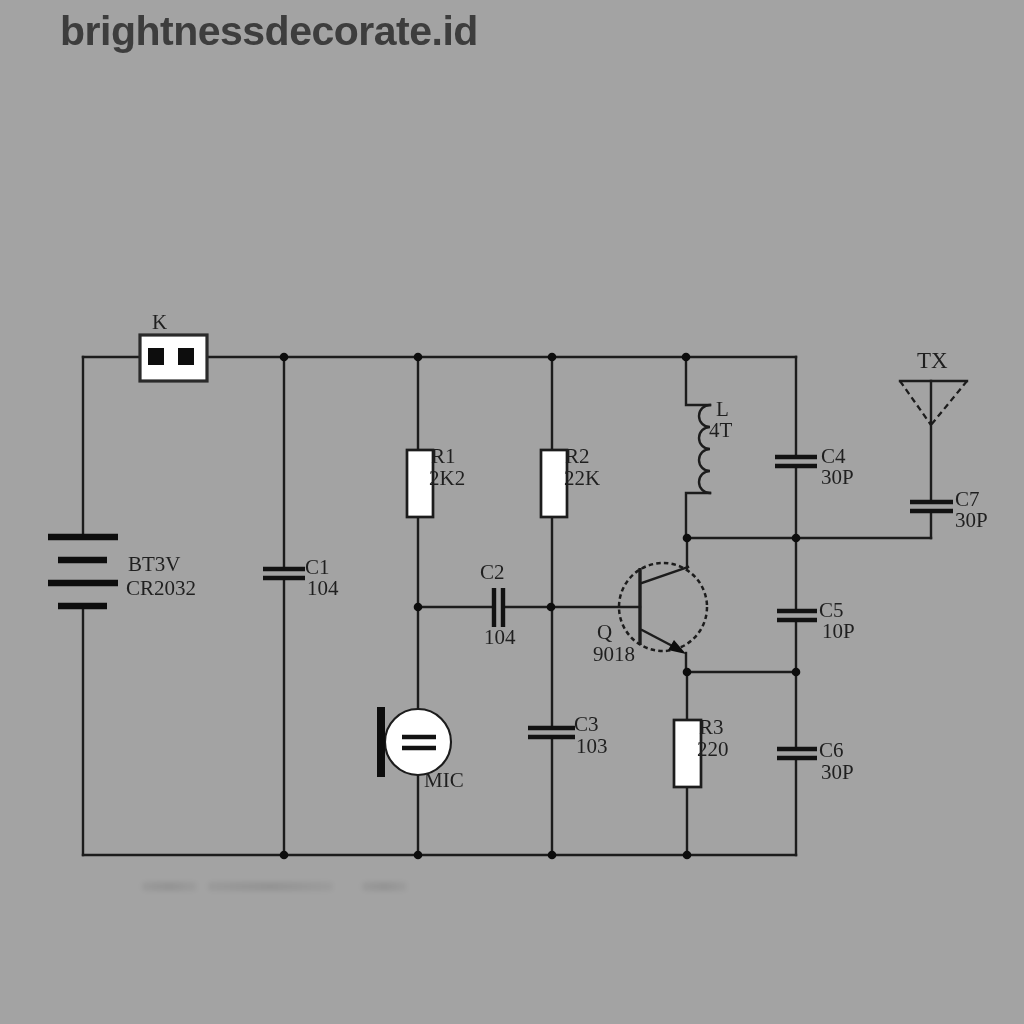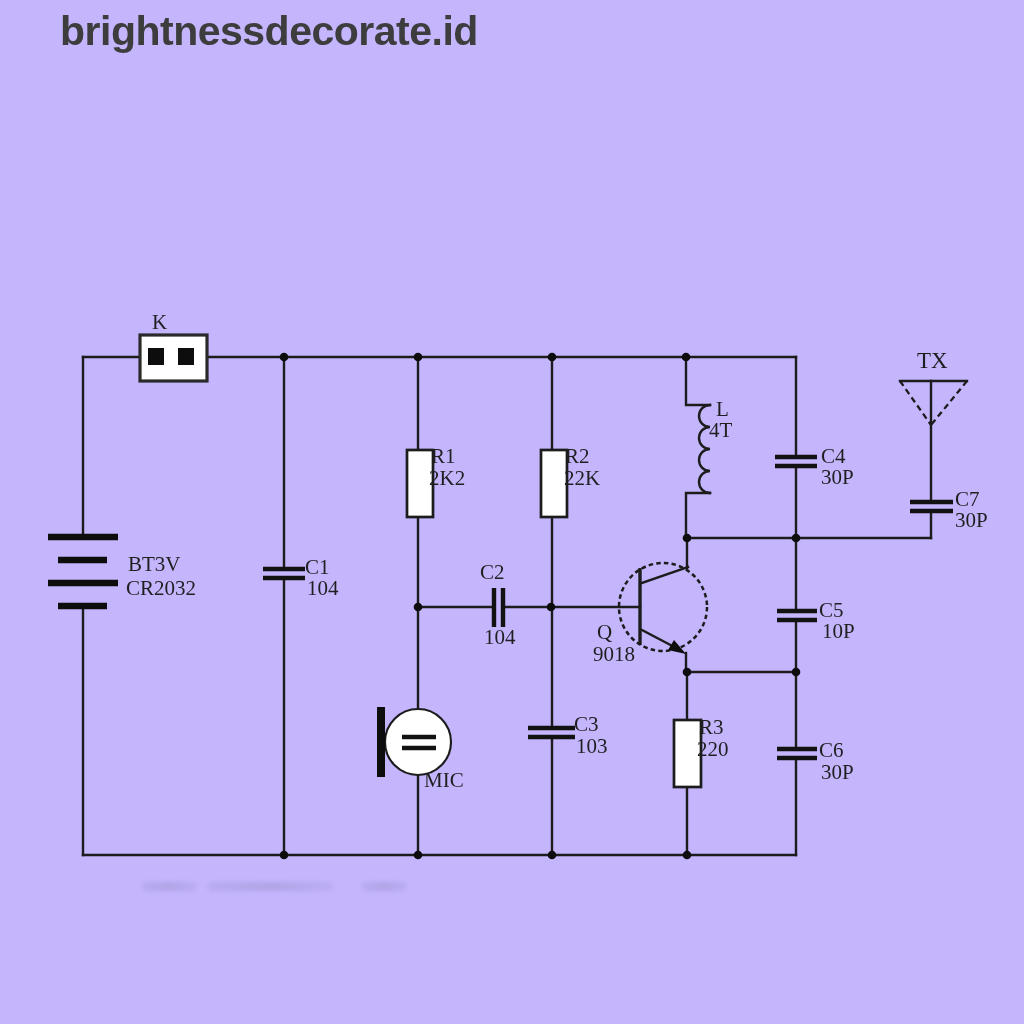--- a/index.html
+++ b/index.html
@@ -1,16 +1,16 @@
 <!DOCTYPE html>
 <html><head>
 <meta charset="utf-8">
 <style>
   html,body{margin:0;padding:0;background:#fff;}
-  .canvas{position:relative;width:1024px;height:1024px;background:#c4b5fd;overflow:hidden;}
+  .canvas{position:relative;width:1024px;height:1024px;background:#a3a3a3;overflow:hidden;}
   .watermark{position:absolute;left:60px;top:8px;
     font-family:"Liberation Sans",sans-serif;font-weight:800;font-size:41px;
     color:#3d3d3d;letter-spacing:-0.5px;}
   svg{position:absolute;left:0;top:0;}
   .wire{stroke:#1c1c1c;stroke-width:2.4;fill:none;stroke-linecap:square;}
   .barwire{stroke:#1c1c1c;stroke-width:3.4;fill:none;}
   .plate{stroke:#121212;stroke-width:4.4;fill:none;stroke-linecap:butt;}
   .bplate{stroke:#0d0d0d;stroke-width:6.5;fill:none;stroke-linecap:butt;}
   .box{fill:#ffffff;stroke:#1c1c1c;stroke-width:2.7;}
   .swbox{fill:#ffffff;stroke:#2a2a2a;stroke-width:3.2;}

